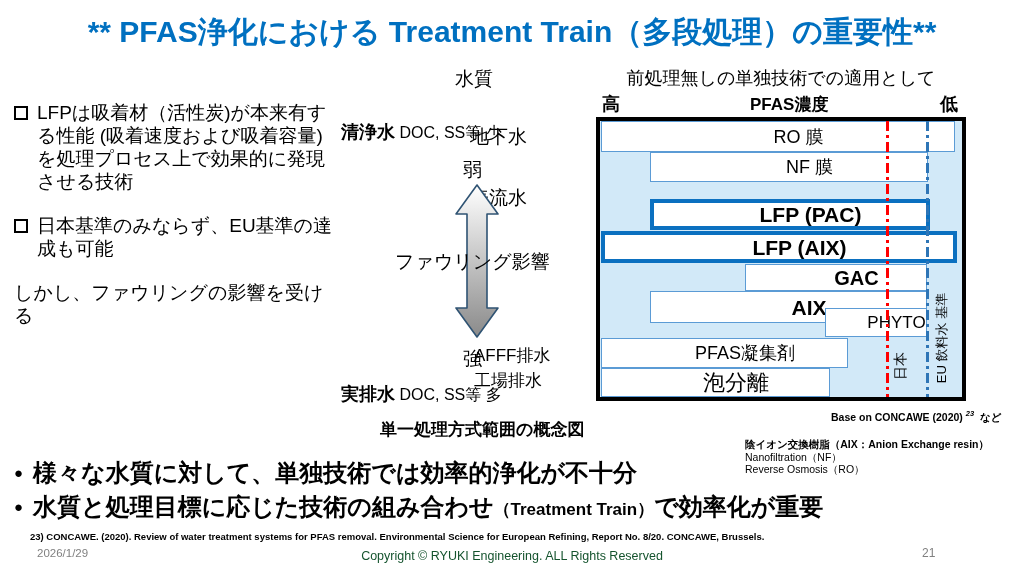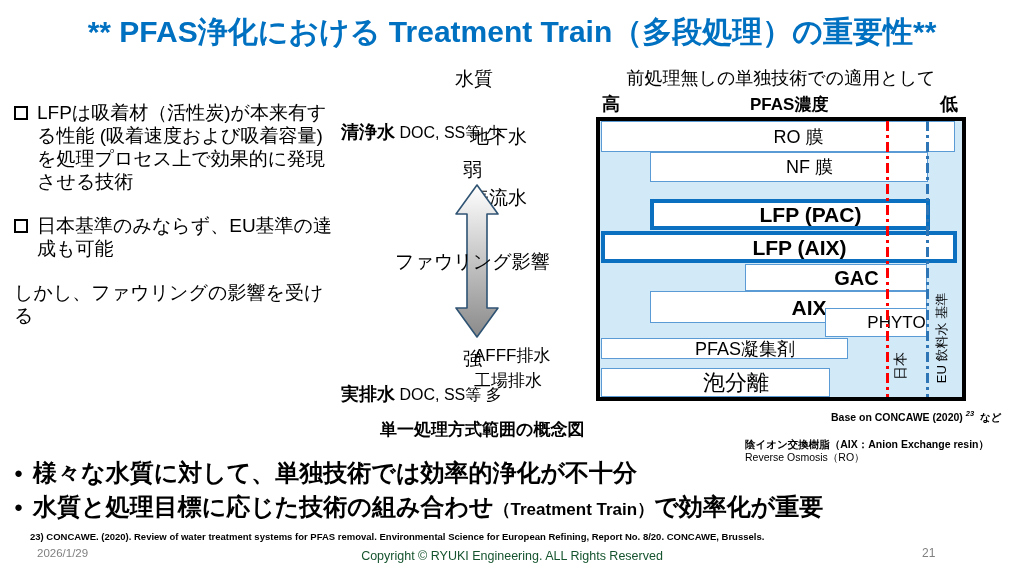--- a/index.html
+++ b/index.html
@@ -123,33 +123,34 @@
 
   <div id="chart-box">
     <div id="bars">
         <div class="bar" style="left: 1px; top: 0px; width: 354px; height: 31px; font-size: 18px;">RO 膜</div>
         <div class="bar" style="left: 50px; top: 31px; width: 278px; height: 30px; font-size: 18px;">NF 膜</div>
         <div class="bar thick boldtxt" style="left: 50px; top: 62px; width: 280px; height: 31px; font-size: 21px;">LFP (PAC)</div>
         <div class="bar thick boldtxt" style="left: 1px; top: 94px; width: 356px; height: 32px; font-size: 21px;">LFP (AIX)</div>
         <div class="bar boldtxt" style="left: 145px; top: 127px; width: 182px; height: 27px; font-size: 20px;">GAC</div>
         <div class="bar boldtxt" style="left: 50px; top: 154px; width: 277px; height: 32px; font-size: 21px;">AIX</div>
         <div class="bar" style="left: 225px; top: 187px; width: 102px; height: 29px; font-size: 17px;">PHYTO</div>
-        <div class="bar" style="left: 1px; top: 217px; width: 247px; height: 21px; font-size: 18px;">PFAS凝集剤</div>
+        <div class="bar" style="left: 1px; top: 217px; width: 247px; height: 30px; font-size: 18px;">PFAS凝集剤</div>
         <div class="bar" style="left: 1px; top: 247px; width: 229px; height: 29px; font-size: 22px;">泡分離</div>
         <div class="ref-line" style="left: 286px; background: repeating-linear-gradient(rgb(255, 0, 0) 0px, rgb(255, 0, 0) 10px, transparent 10px, transparent 14px, rgb(255, 0, 0) 14px, rgb(255, 0, 0) 17px, transparent 17px, transparent 21px);"></div>
         <div class="vlabel" style="left: 300px; top: 245px; font-size: 14px;">日本</div>
         <div class="ref-line" style="left: 326px; background: repeating-linear-gradient(rgb(46, 117, 182) 0px, rgb(46, 117, 182) 10px, transparent 10px, transparent 14px, rgb(46, 117, 182) 14px, rgb(46, 117, 182) 17px, transparent 17px, transparent 21px);"></div>
         <div class="vlabel" style="left: 341px; top: 217px; font-size: 13px;">EU 飲料水 基準</div>
       </div>
   </div>
 
   <div id="source-note" class="abs"><span>Base on CONCAWE (2020)</span> <sup>23</sup>&nbsp;&nbsp;<span>など</span></div>
   <div id="figure-caption" class="abs">単一処理方式範囲の概念図</div>
   <div id="legend">
       <div class="legend-jp">陰イオン交換樹脂（AIX：Anion Exchange resin）</div>
+      <div class="legend-en">Nanofiltration（NF）</div>
       <div class="legend-en">Reverse Osmosis（RO）</div>
     </div>
 
   <div id="conclusions">
       <div class="conclusion">
         <span class="c-marker">●</span>
         <span>様々な水質に対して、単独技術では効率的浄化が不十分</span>
       </div>
       <div class="conclusion">
         <span class="c-marker">●</span>

